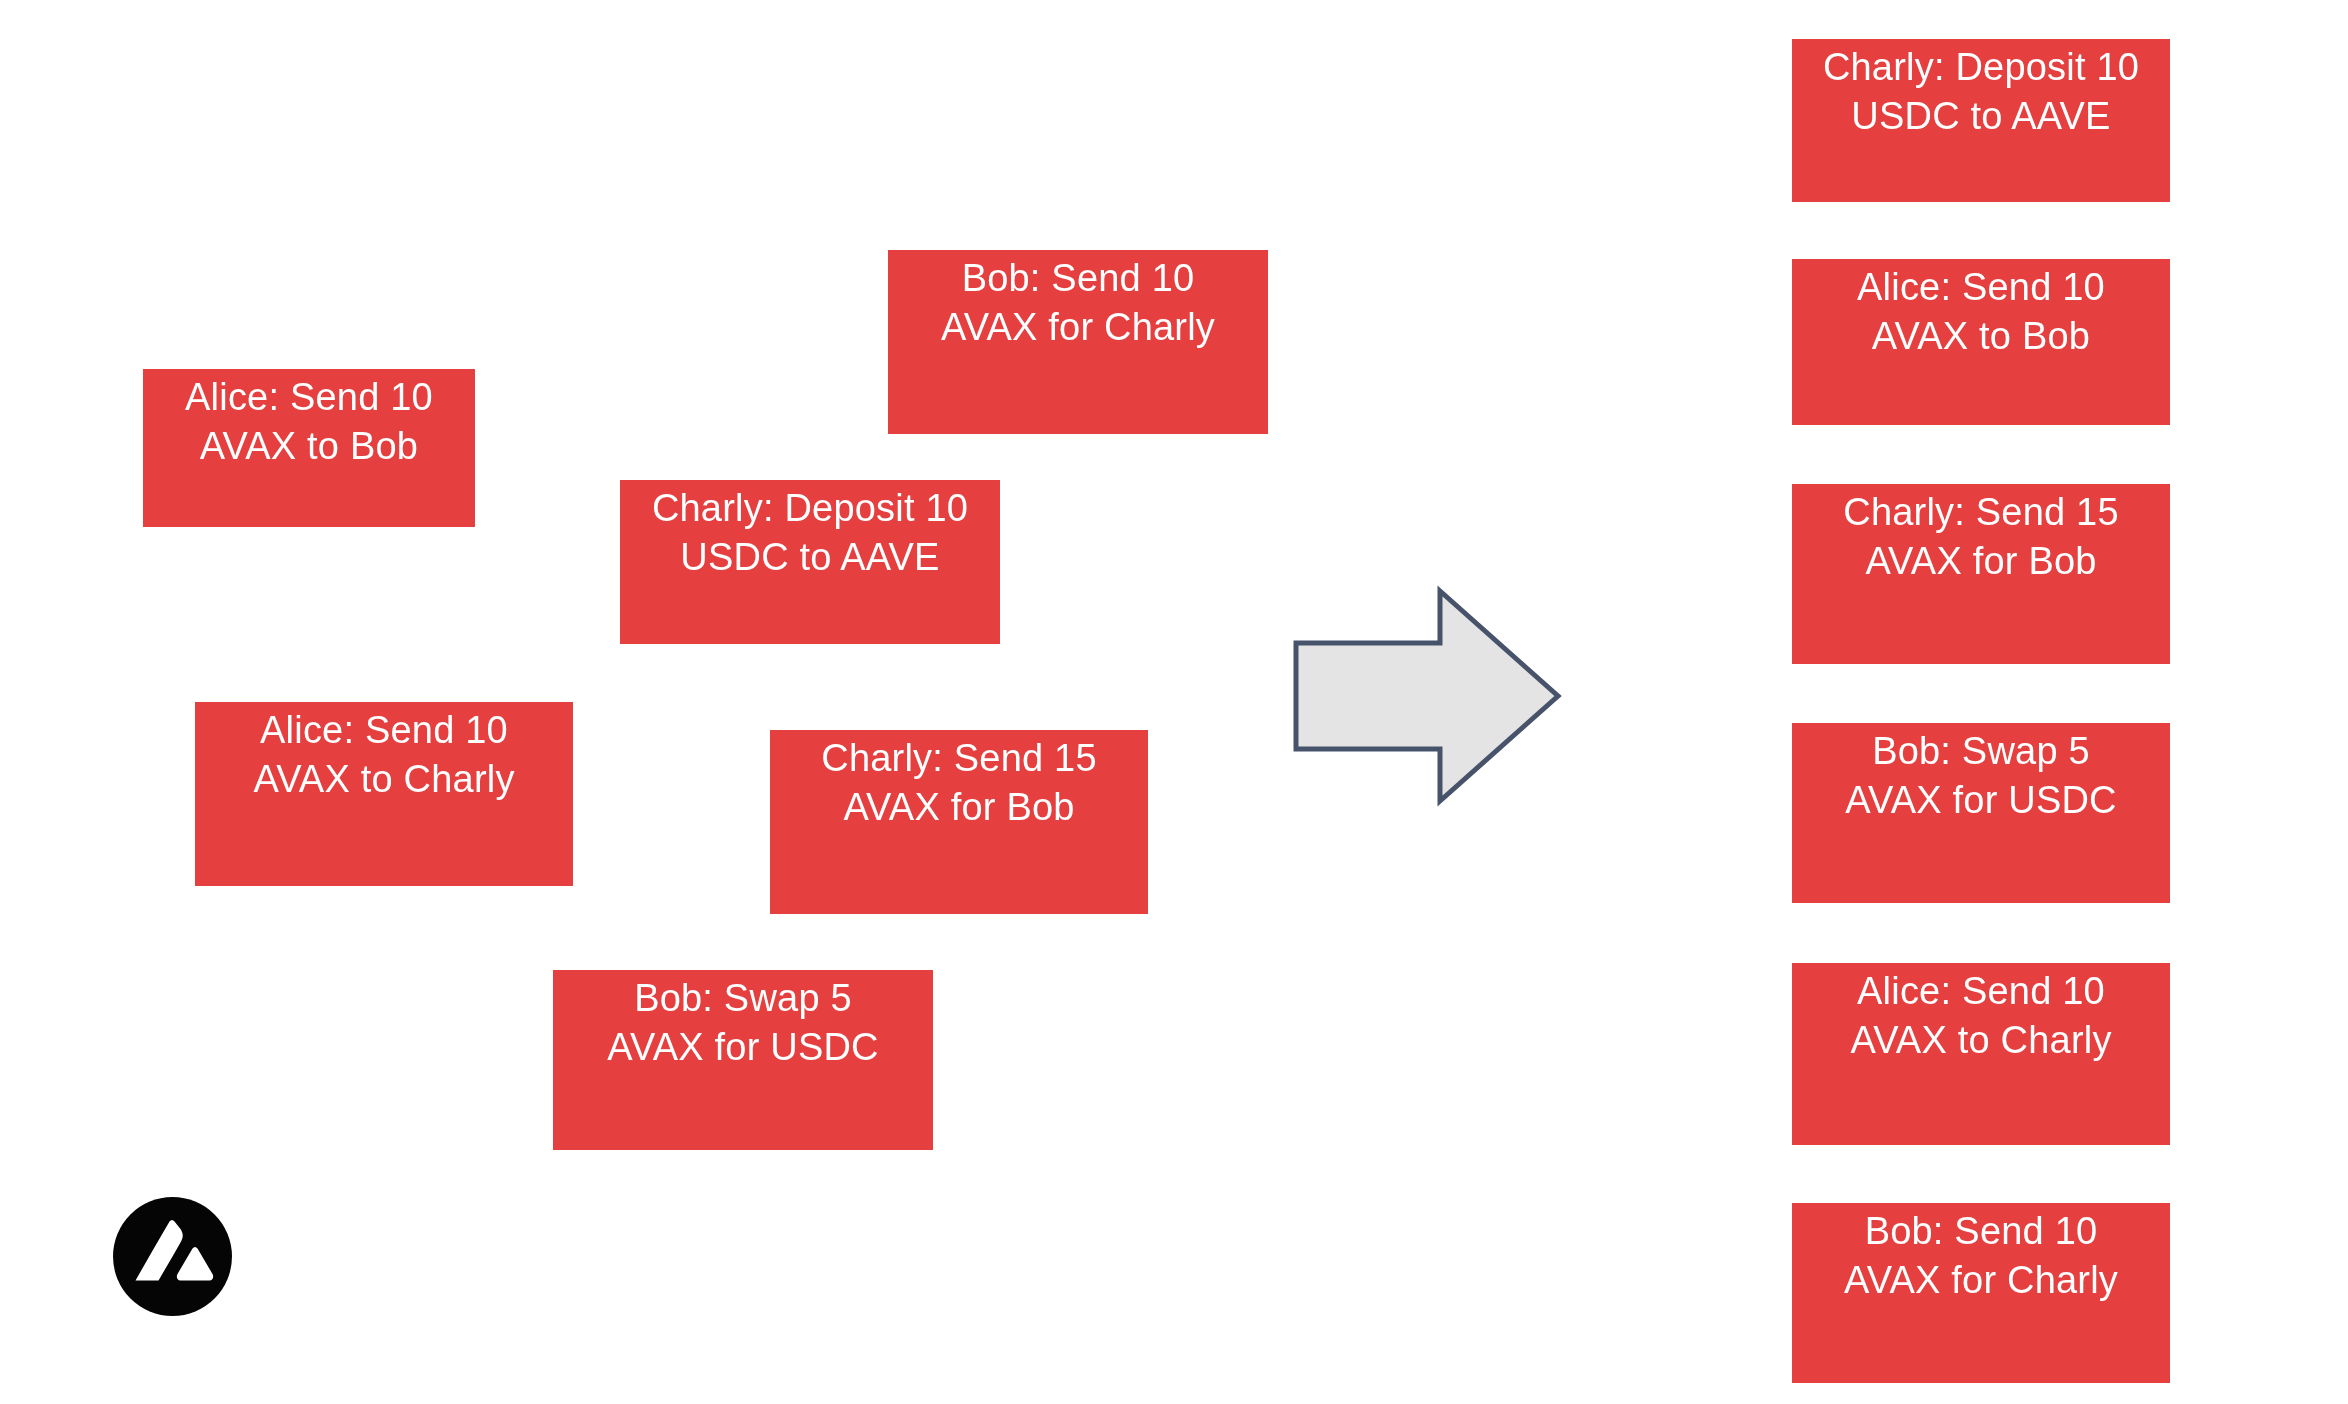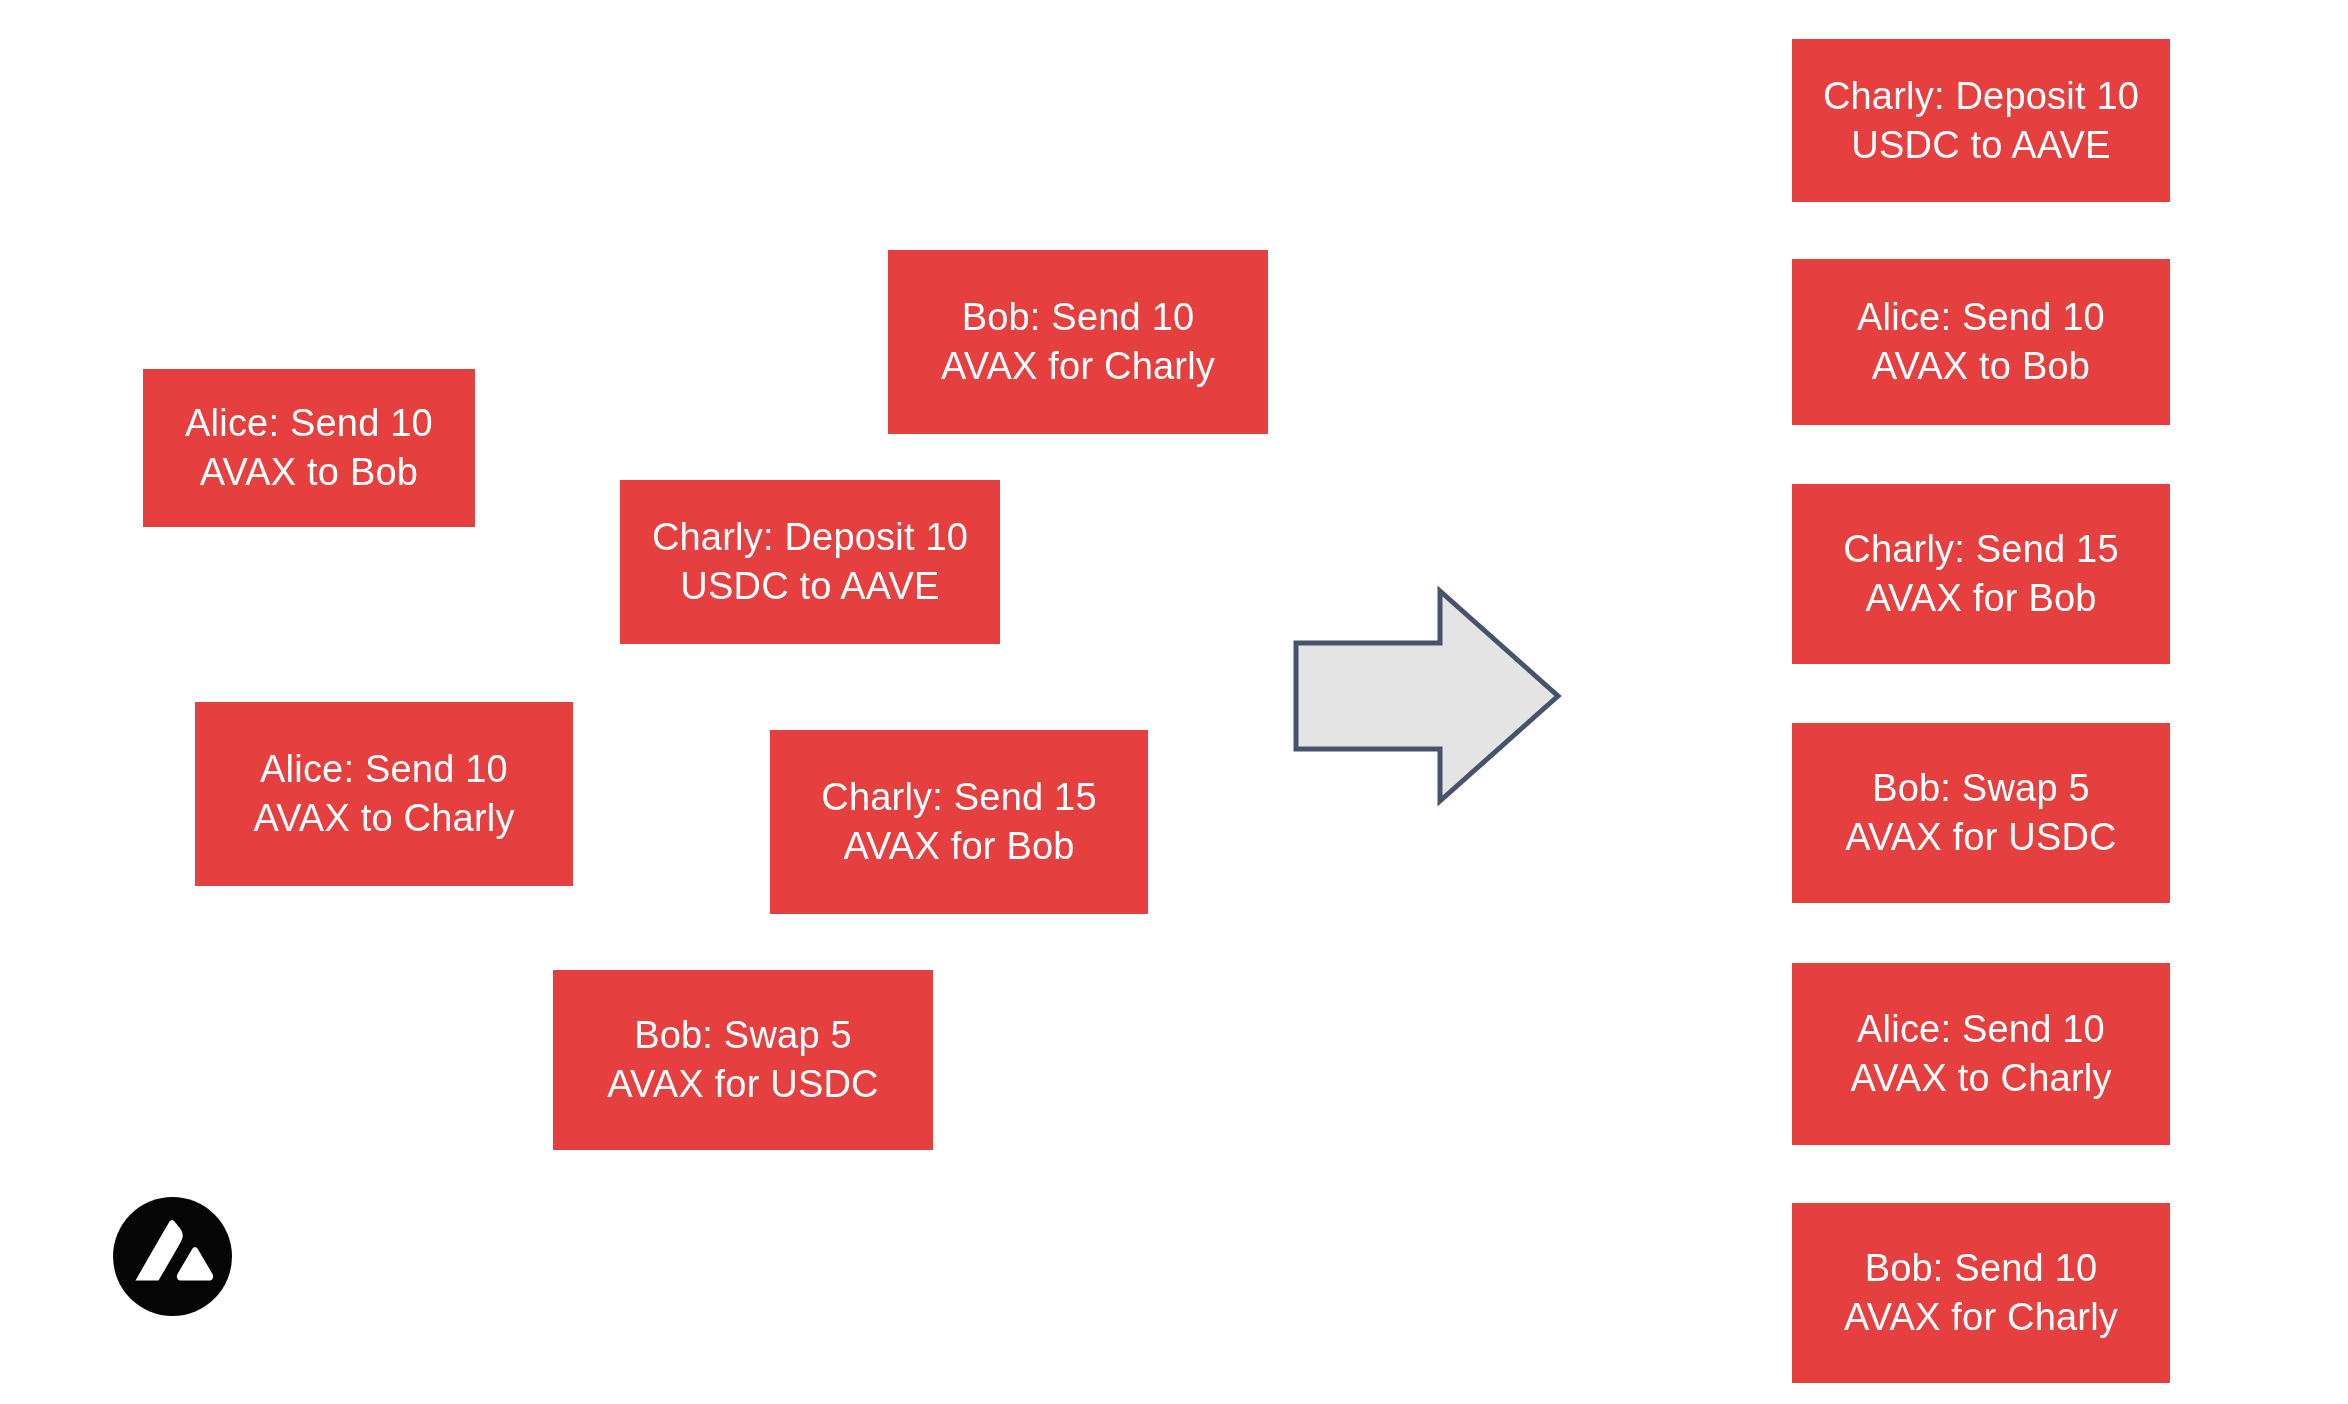--- a/index.html
+++ b/index.html
@@ -15,21 +15,20 @@
     width: 2348px;
     height: 1404px;
     background: #ffffff;
     overflow: hidden;
   }
   .tx-box {
     position: absolute;
     background: #e53f3f;
     color: #ffffff;
     display: flex;
-    align-items: center;
     justify-content: center;
     text-align: center;
     font-size: 38px;
     line-height: 1.28;
     letter-spacing: 0.2px;
     box-sizing: border-box;
     padding: 4px 10px;
     font-family: "Liberation Sans", sans-serif;
     font-weight: 400;
     -webkit-font-smoothing: antialiased;

